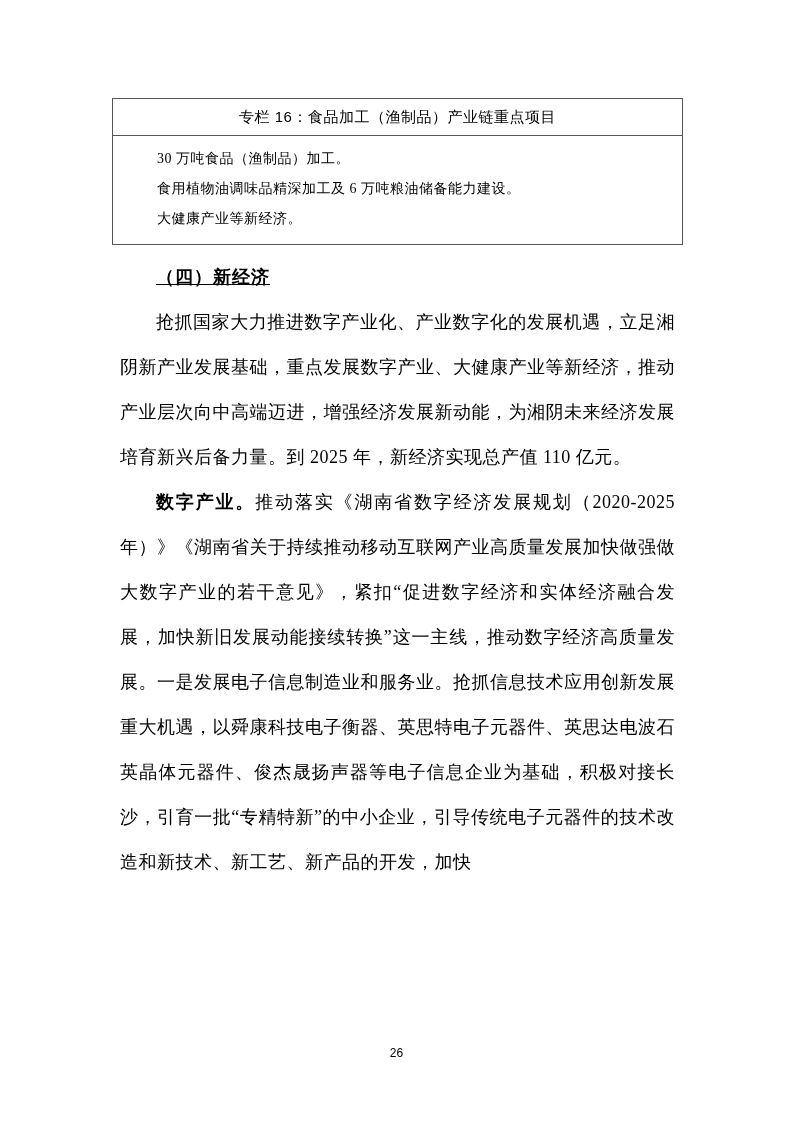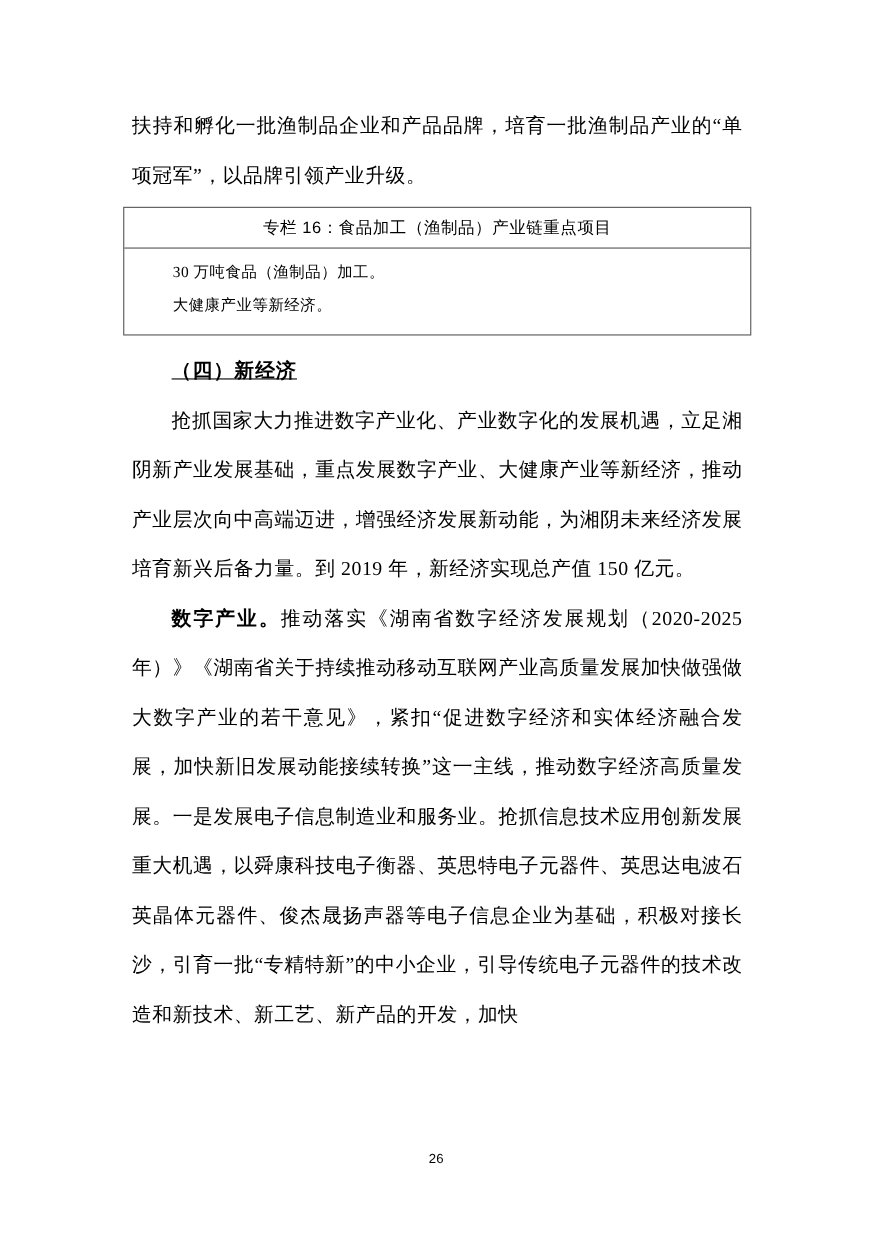--- a/index.html
+++ b/index.html
@@ -71,31 +71,31 @@
     text-align: center;
     font-size: 12px;
     font-family: "Liberation Sans", "DejaVu Sans", sans-serif;
   }
 </style>
 </head>
 <body>
 
 <div class="page">
 
-  <p class="body-text no-indent">扶持和孵化一批渔制品企业和产品品牌，培育一批渔制品产业的“单项冠军”，以品牌引领产业升级。</p>
 
   <div class="feature-box">
     <div class="feature-box-title">专栏 16：食品加工（渔制品）产业链重点项目</div>
     <div class="feature-box-items">
       <div class="feature-box-item">30 万吨食品（渔制品）加工。</div>
+      <div class="feature-box-item">食用植物油调味品精深加工及 6 万吨粮油储备能力建设。</div>
       <div class="feature-box-item">大健康产业等新经济。</div>
     </div>
   </div>
 
   <p class="heading">（四）新经济</p>
 
-  <p class="body-text">抢抓国家大力推进数字产业化、产业数字化的发展机遇，立足湘阴新产业发展基础，重点发展数字产业、大健康产业等新经济，推动产业层次向中高端迈进，增强经济发展新动能，为湘阴未来经济发展培育新兴后备力量。到 2019 年，新经济实现总产值 150 亿元。</p>
+  <p class="body-text">抢抓国家大力推进数字产业化、产业数字化的发展机遇，立足湘阴新产业发展基础，重点发展数字产业、大健康产业等新经济，推动产业层次向中高端迈进，增强经济发展新动能，为湘阴未来经济发展培育新兴后备力量。到 2025 年，新经济实现总产值 110 亿元。</p>
 
   <p class="body-text"><span class="bold">数字产业。</span><span>推动落实《湖南省数字经济发展规划（2020-2025 年）》《湖南省关于持续推动移动互联网产业高质量发展加快做强做大数字产业的若干意见》，紧扣“促进数字经济和实体经济融合发展，加快新旧发展动能接续转换”这一主线，推动数字经济高质量发展。一是发展电子信息制造业和服务业。抢抓信息技术应用创新发展重大机遇，以舜康科技电子衡器、英思特电子元器件、英思达电波石英晶体元器件、俊杰晟扬声器等电子信息企业为基础，积极对接长沙，引育一批“专精特新”的中小企业，引导传统电子元器件的技术改造和新技术、新工艺、新产品的开发，加快</span></p>
 
   <div class="page-number">26</div>
 
 </div>
 
 </body></html>

